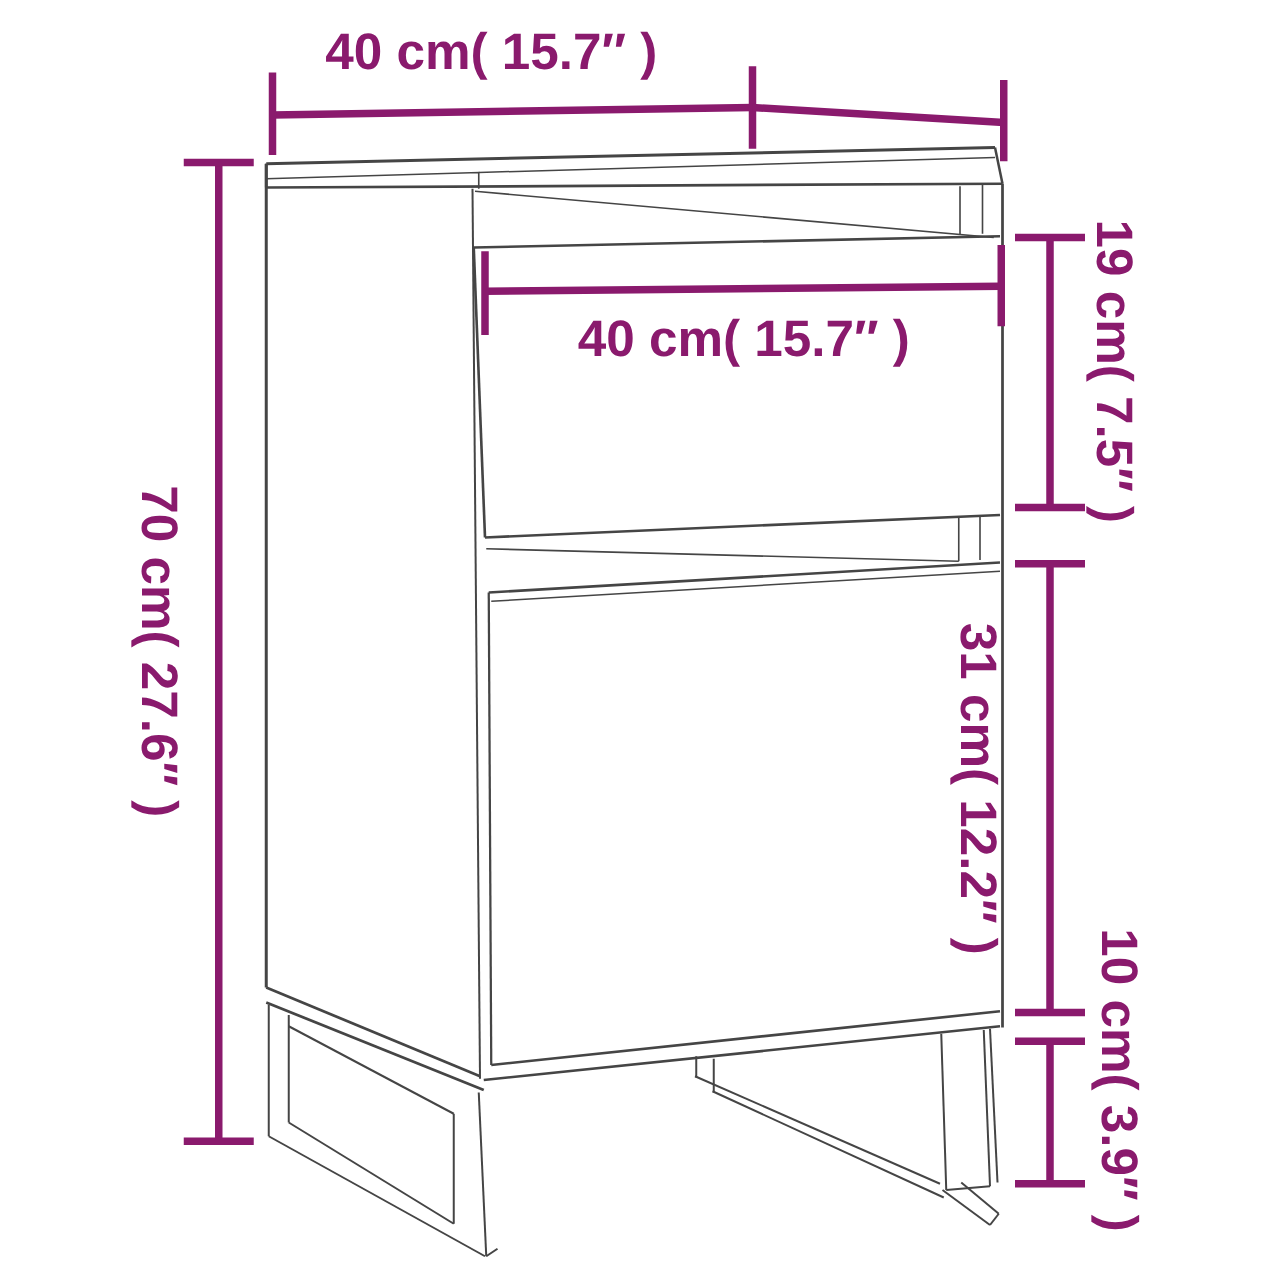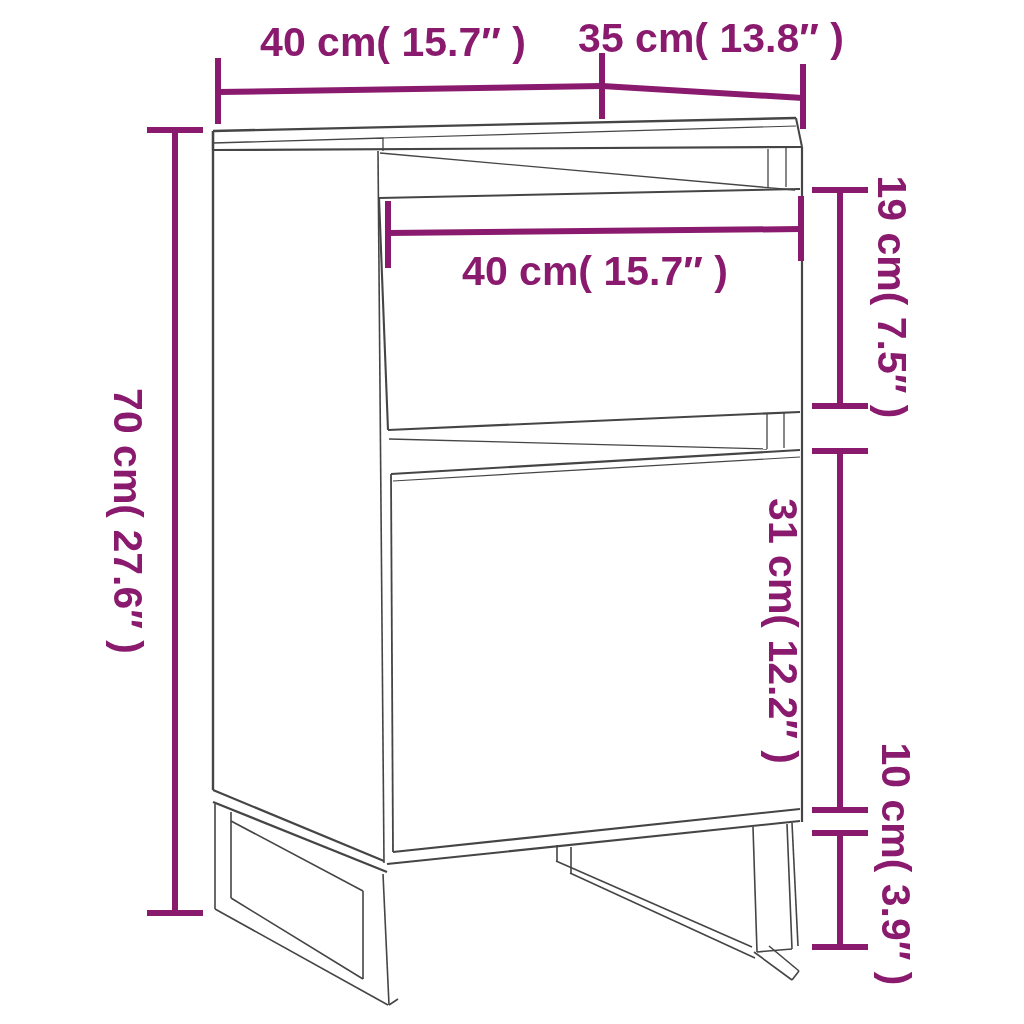--- a/index.html
+++ b/index.html
@@ -146,21 +146,20 @@
       <g>
         <path d="M840,833 L840,947"></path>
         <path d="M812,833 L868,833"></path>
         <path d="M812,947 L868,947"></path>
       </g>
     </g>
   </svg>
 
   <div class="dim-label" style="left:393px;top:42px;">40 cm( 15.7″ )</div>
 
-  <div class="dim-label" style="left:711px;top:38px;">35 cm( 13.8″ )</div>
 
   <div class="dim-label" style="left:595px;top:271px;">40 cm( 15.7″ )</div>
 
   <div class="dim-label rot" style="left:891px;top:297px;">19 cm( 7.5″ )</div>
 
   <div class="dim-label rot" style="left:782px;top:631px;">31 cm( 12.2″ )</div>
 
   <div class="dim-label rot" style="left:895px;top:864px;">10 cm( 3.9″ )</div>
 
   <div class="dim-label rot" style="left:127px;top:521px;">70 cm( 27.6″ )</div>

